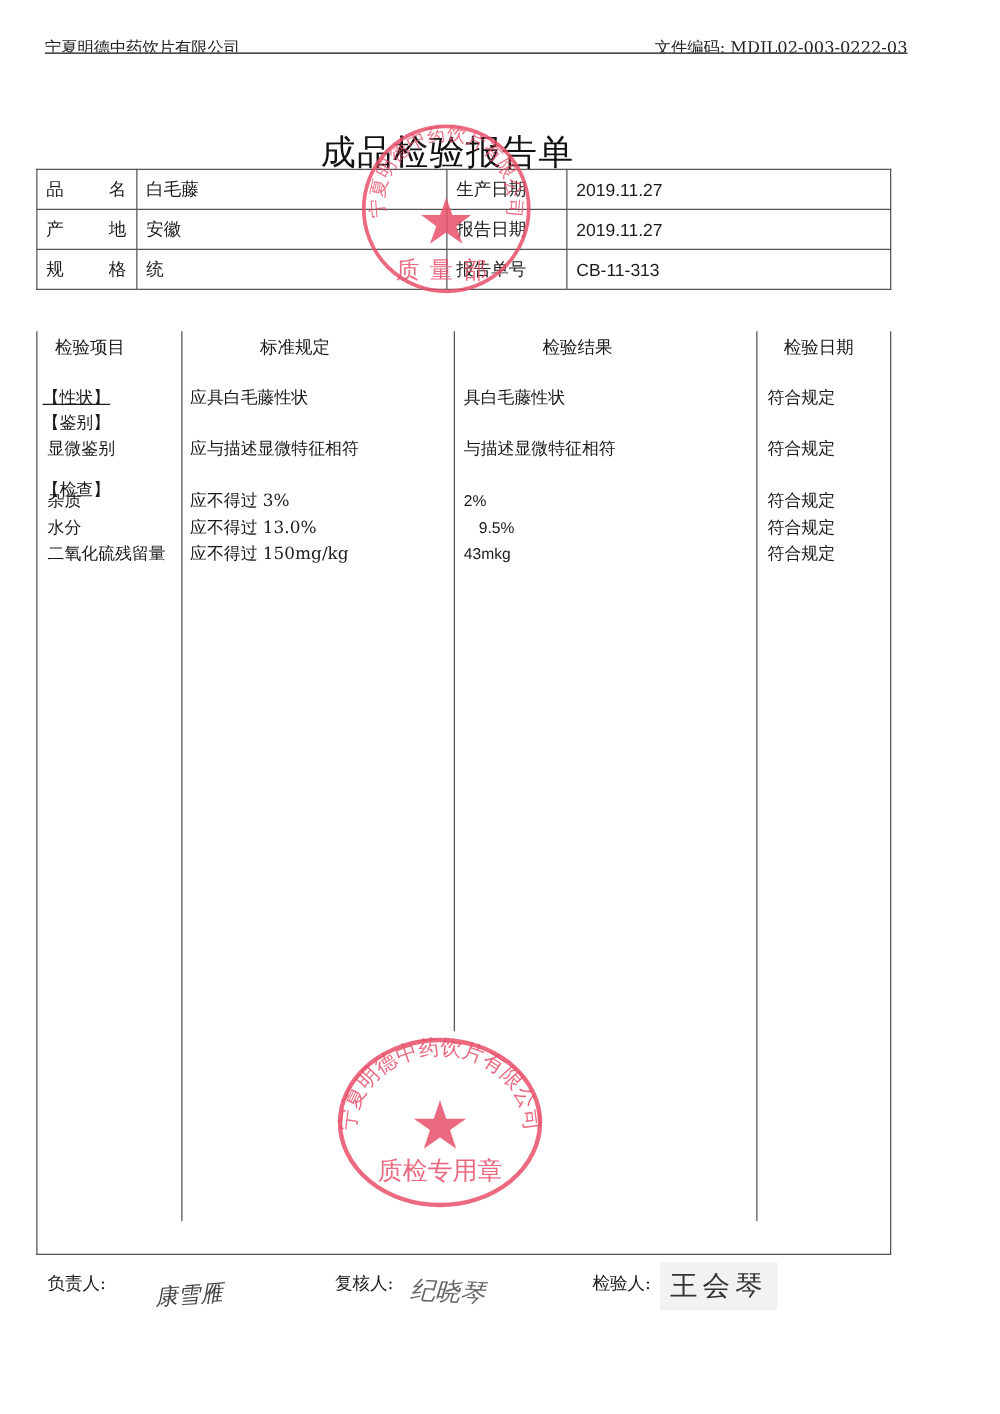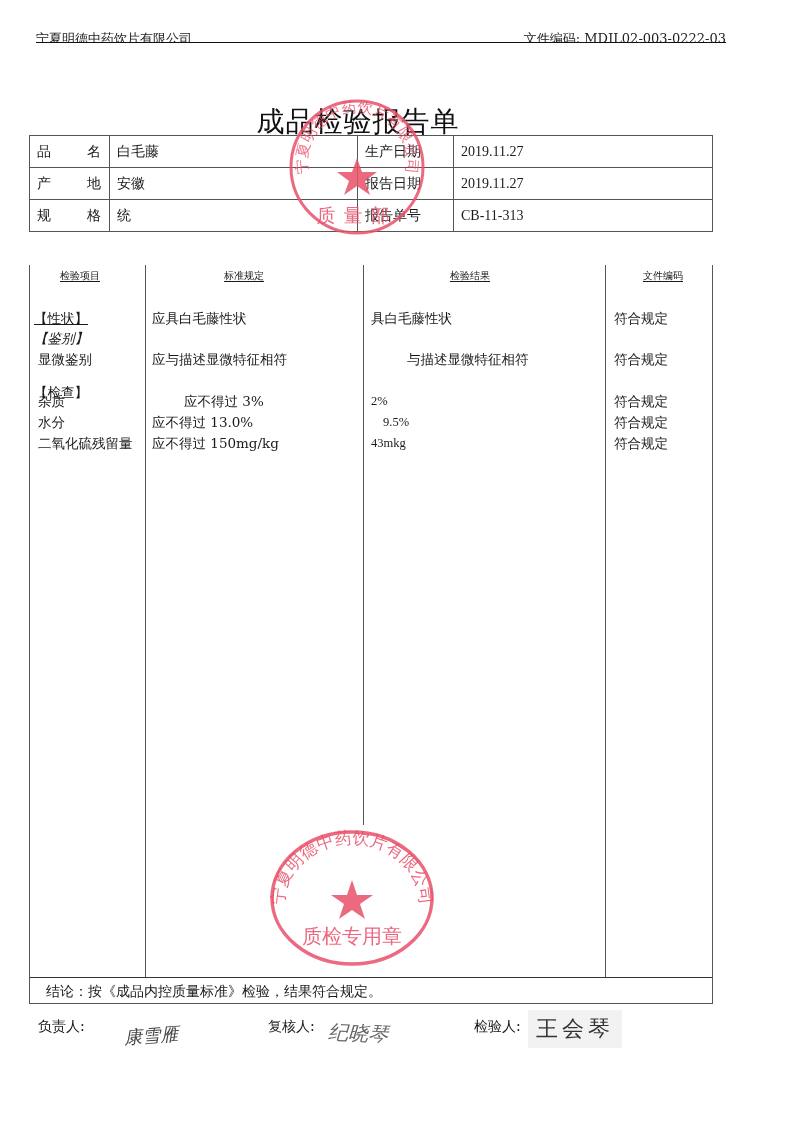--- a/index.html
+++ b/index.html
@@ -14,23 +14,23 @@
                  font-family: "DejaVu Sans", "Liberation Sans", sans-serif; font-size: 28px; letter-spacing: 1px; color: #111; margin-top: 19px; }
 
     .info-table { position: absolute; left: 29px; top: 135px; width: 684px; border-collapse: collapse; }
     .info-table td { border: 1px solid #555; height: 31px; padding: 0 0 0 7px; font-size: 14px; vertical-align: middle; }
     .info-table td.lbl { width: 72px; }
     .info-table td.lbl2 { width: 88px; }
     .spread { display: flex; justify-content: space-between; padding-right: 8px; }
 
     .main-box { position: absolute; left: 29px; top: 265px; width: 684px; height: 739px; border: 1px solid #555; border-top: none; box-sizing: border-box; }
     .col-div { position: absolute; top: 0; width: 0; border-left: 1px solid #555; }
-    .col-head { position: absolute; top: 4px; font-size: 10px; text-decoration: underline; text-underline-offset: 2px; margin-left: 16px; }
+    .col-head { position: absolute; top: 4px; font-size: 14px; text-underline-offset: 2px; }
     .cell { position: absolute; font-size: 13.5px; white-space: nowrap; line-height: 16px; }
-    .mono { font-family: Liberation Serif, serif; font-size: 12.5px; }
+    .mono { font-family: Liberation Sans, sans-serif; font-size: 12.5px; }
     .conclusion-row { position: absolute; left: 0; right: 0; top: 712px; height: 26px; border-top: 1px solid #333; }
     .conclusion-text { position: absolute; left: 16px; top: 5px; font-size: 14px; }
 
     .signers { position: absolute; top: 1018px; left: 38px; width: 680px; font-size: 14px; }
     .signer { position: absolute; top: 0; white-space: nowrap; }
     .sig { position: absolute; font-family: "DejaVu Sans", sans-serif; color: #444; font-style: italic; }
     .sig-box { background: #f2f2f2; padding: 4px 8px; font-style: normal; font-size: 22px; color: #333; letter-spacing: 4px; }
 
     .stamp { position: absolute; pointer-events: none; }
     .stamp svg { display: block; }
@@ -84,54 +84,51 @@
   </table>
 
 <div class="main-box">
   <div class="col-div" style="left:115px; height:712px;"></div>
   <div class="col-div" style="left:333px; height:560px;"></div>
   <div class="col-div" style="left:575px; height:712px;"></div>
 
   <div class="col-head" style="left:14px;">检验项目</div>
   <div class="col-head" style="left:178px;">标准规定</div>
   <div class="col-head" style="left:404px;">检验结果</div>
-  <div class="col-head" style="left:597px;">文件编码</div>
+  <div class="col-head" style="left:597px;">检验日期</div>
 
   <div class="cell" style="left:4px; top:45px;text-decoration:underline;">【性状】</div>
   <div class="cell" style="left:122px; top:45px;">应具白毛藤性状</div>
   <div class="cell" style="left:341px; top:45px;">具白毛藤性状</div>
   <div class="cell" style="left:584px; top:45px;">符合规定</div>
 
-  <div class="cell" style="left:4px; top:65px;font-style:italic;">【鉴别】</div>
+  <div class="cell" style="left:4px; top:65px;">【鉴别】</div>
 
   <div class="cell" style="left:8px; top:86px;">显微鉴别</div>
   <div class="cell" style="left:122px; top:86px;">应与描述显微特征相符</div>
-  <div class="cell" style="left:341px; top:86px;margin-left:36px;">与描述显微特征相符</div>
+  <div class="cell" style="left:341px; top:86px;">与描述显微特征相符</div>
   <div class="cell" style="left:584px; top:86px;">符合规定</div>
 
   <div class="cell" style="left:4px; top:119px;">【检查】</div>
 
   <div class="cell" style="left:8px; top:128px;">杂质</div>
-  <div class="cell" style="left:122px; top:128px;margin-left:32px;">应不得过 3%</div>
+  <div class="cell" style="left:122px; top:128px;">应不得过 3%</div>
   <div class="cell mono" style="left:341px; top:128px;">2%</div>
   <div class="cell" style="left:584px; top:128px;">符合规定</div>
 
   <div class="cell" style="left:8px; top:149px;">水分</div>
   <div class="cell" style="left:122px; top:149px;">应不得过 13.0%</div>
   <div class="cell mono" style="left:341px; top:149px;margin-left:12px;">9.5%</div>
   <div class="cell" style="left:584px; top:149px;">符合规定</div>
 
-  <div class="cell" style="left:8px; top:170px;">二氧化硫残留量</div>
+  <div class="cell" style="left:8px; top:170px;font-family:Liberation Serif, serif;">二氧化硫残留量</div>
   <div class="cell" style="left:122px; top:170px;">应不得过 150mg/kg</div>
   <div class="cell mono" style="left:341px; top:170px;">43mkg</div>
   <div class="cell" style="left:584px; top:170px;">符合规定</div>
 
-  <div class="conclusion-row">
-    <div class="conclusion-text">结论：按《成品内控质量标准》检验，结果符合规定。</div>
-  </div>
 </div>
 
 <div class="signers">
   <span class="signer" style="left:0;">负责人:</span>
   <span class="sig" style="left:86px; top:6px; font-size:18px; transform:rotate(-4deg);">康雪雁</span>
   <span class="signer" style="left:230px;">复核人:</span>
   <span class="sig" style="left:290px; top:2px; font-size:20px; color:#666; transform:rotate(3deg);">纪晓琴</span>
   <span class="signer" style="left:436px;">检验人:</span>
   <span class="sig sig-box" style="left:490px; top:-8px;">王会琴</span>
 </div>

